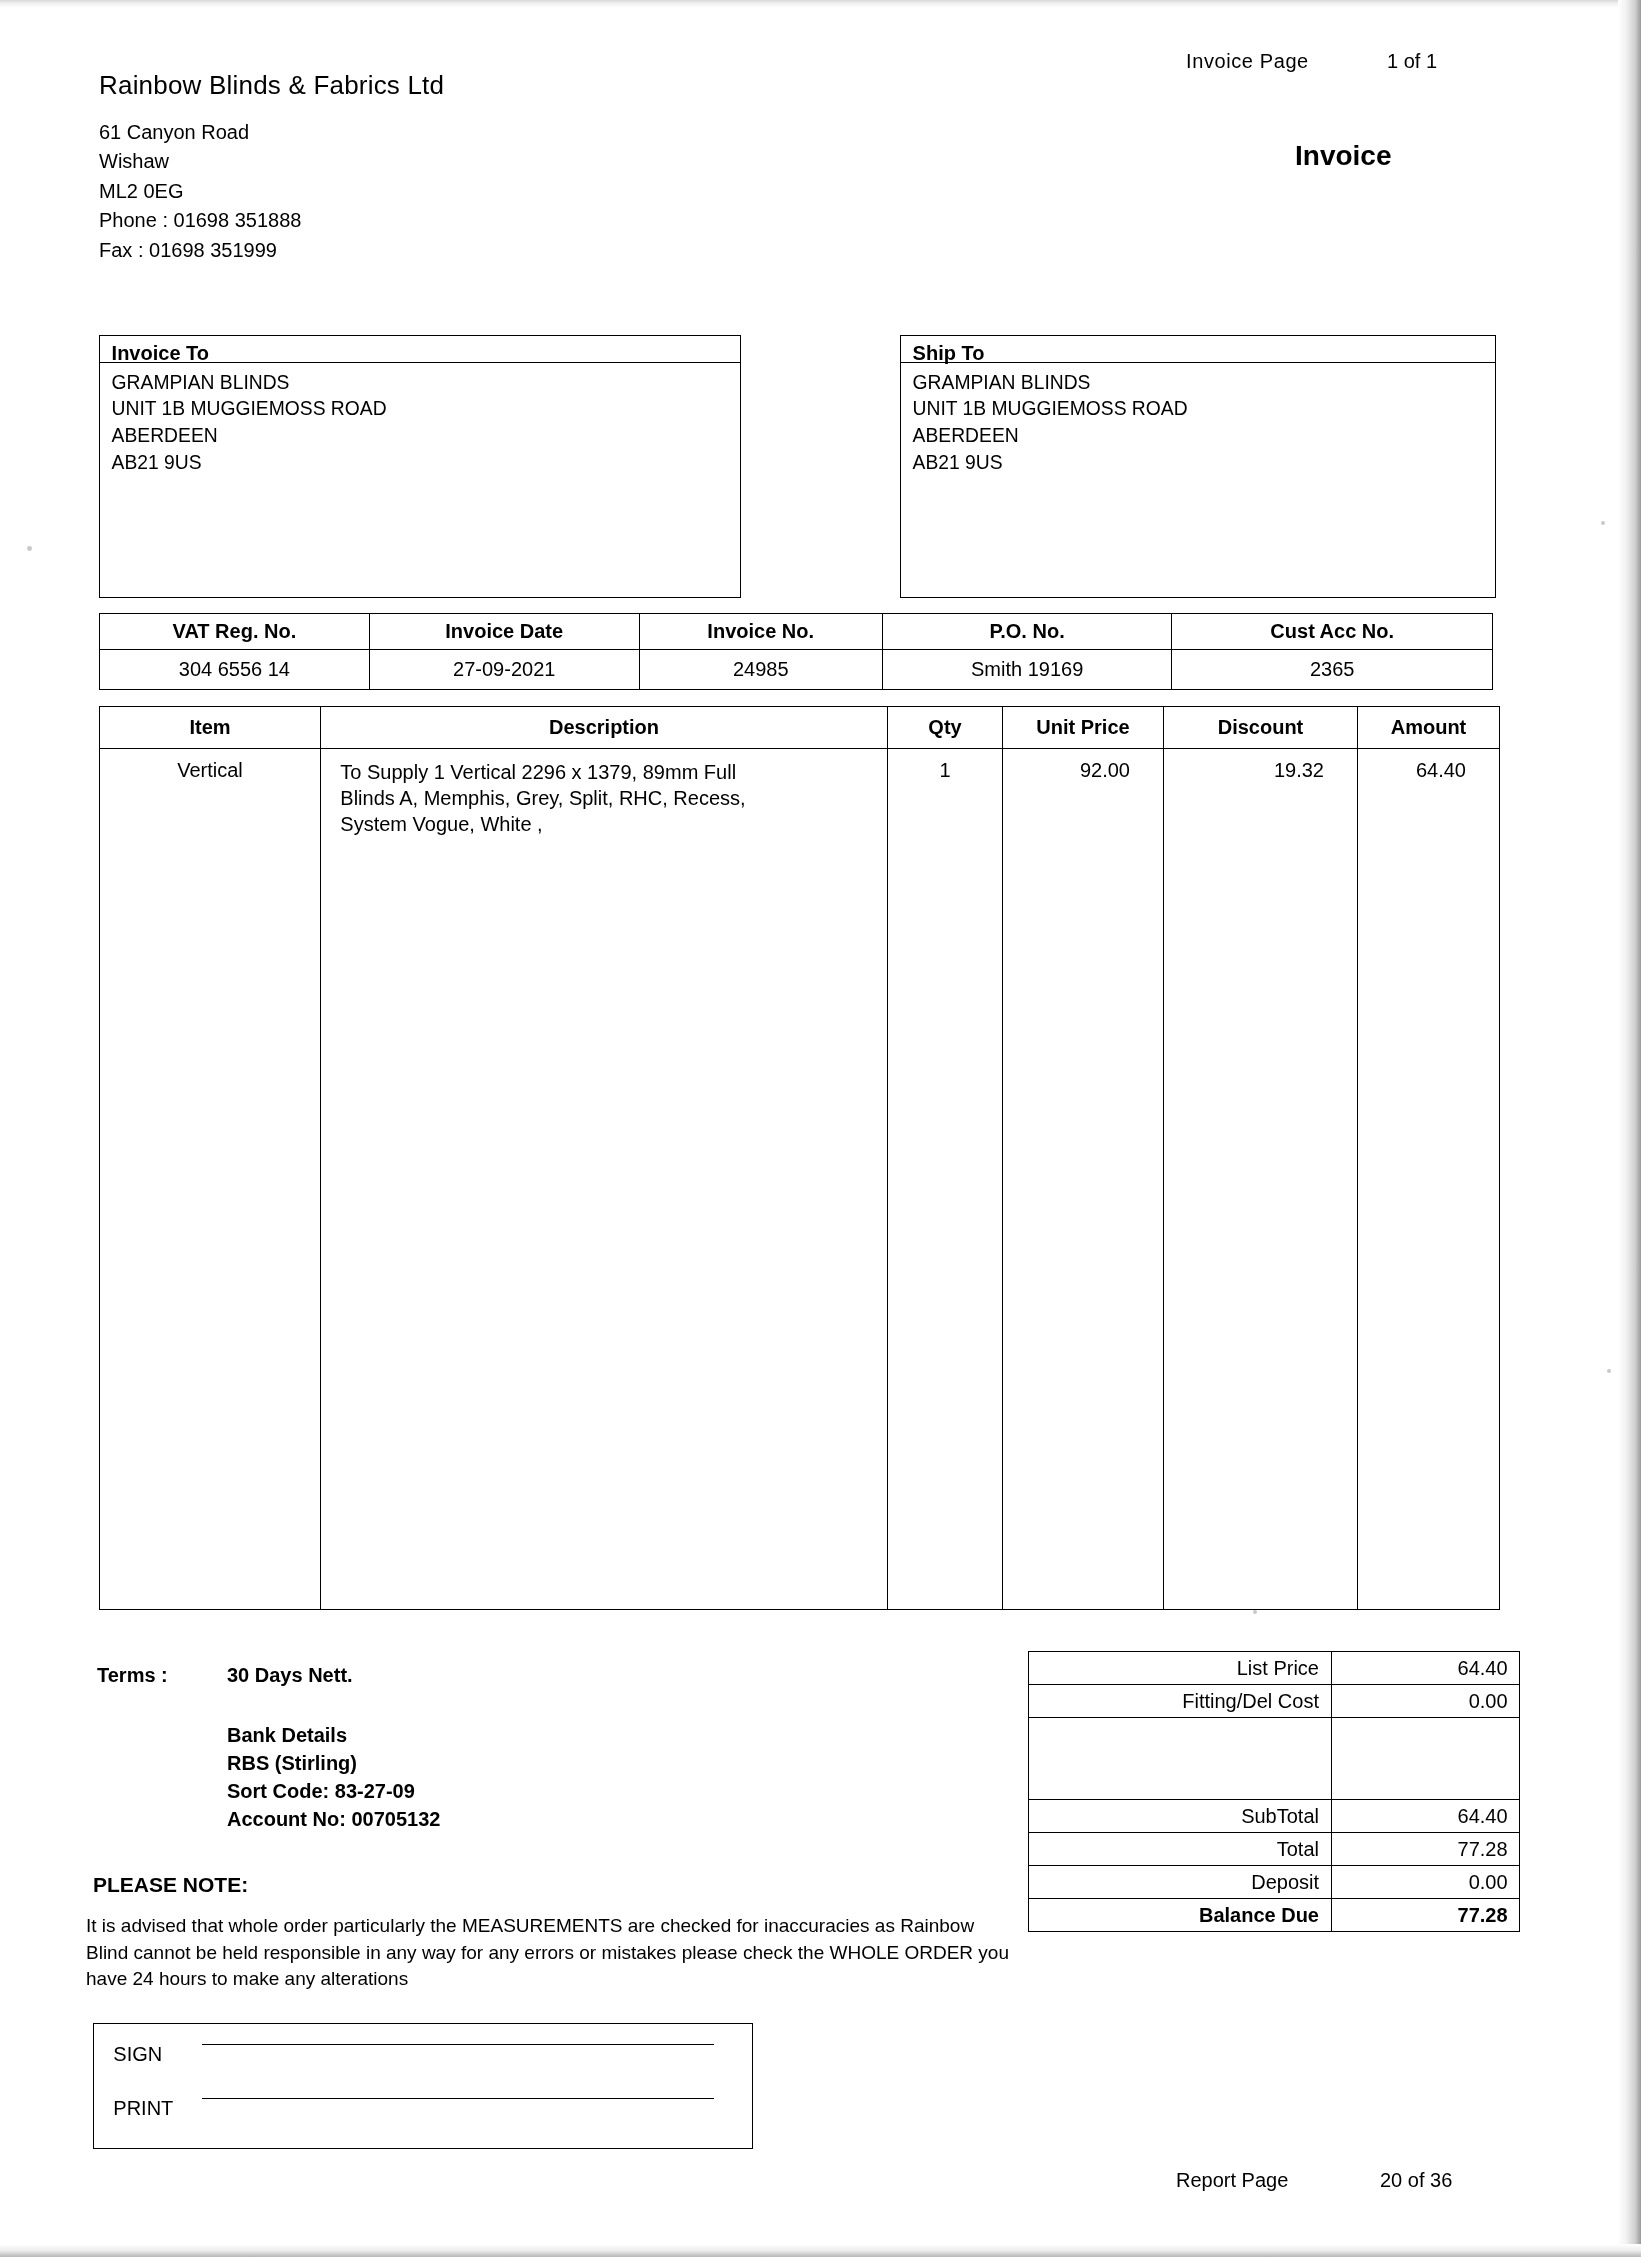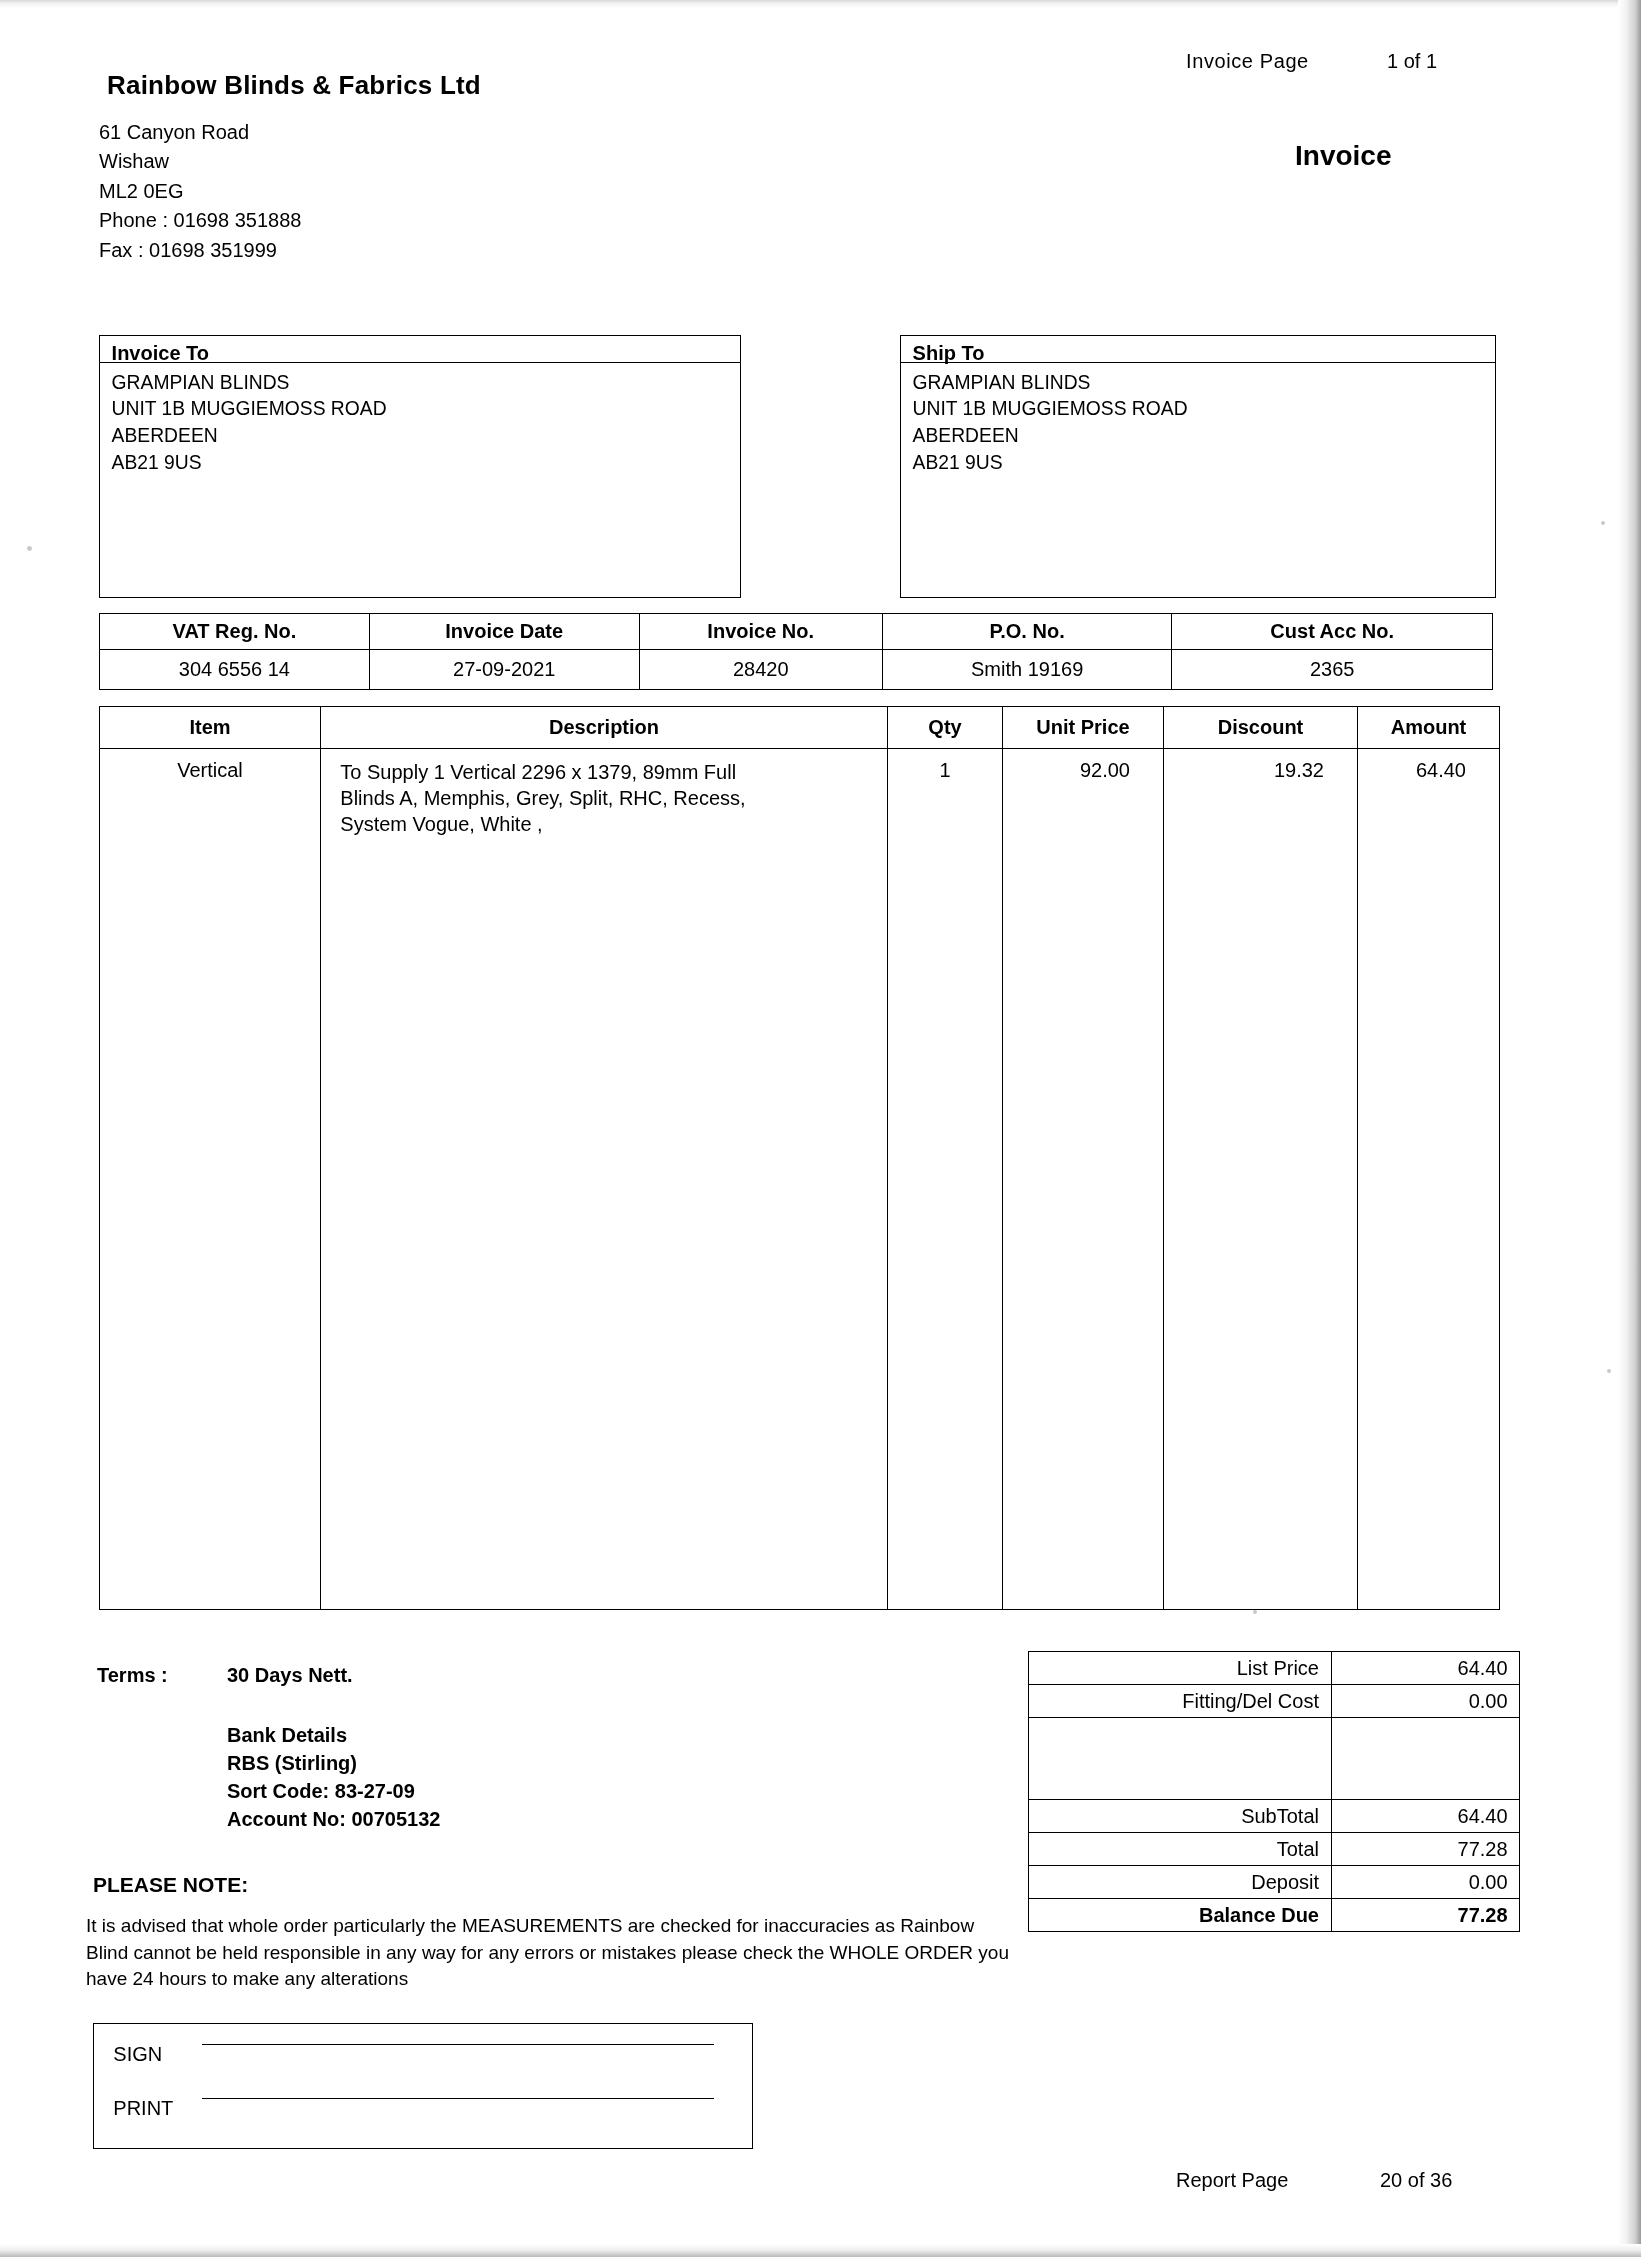--- a/index.html
+++ b/index.html
@@ -35,23 +35,22 @@
     width: 1641px; height: 7.7px;
     background: linear-gradient(to top, #ffffff 0%, #f0f0f0 60%, #d8d8d8 100%);
   }
 
   .abs { position: absolute; }
 
   
   .company-name {
     left: 99px; top: 70px;
     font-size: 26px;
-    font-weight: bold;
+    font-weight: normal;
     letter-spacing: 0.2px;
-    margin-left: 8px;
   }
   .company-addr {
     left: 99px; top: 118px;
     font-size: 20px;
     line-height: 29.4px;
     white-space: pre-line;
   }
   .invoice-page-label {
     left: 1186px; top: 50px;
     font-size: 20px;
@@ -260,21 +259,21 @@
         <tr class="head">
       <td style="width:270px">VAT Reg. No.</td>
       <td style="width:270px">Invoice Date</td>
       <td style="width:243px">Invoice No.</td>
       <td style="width:290px">P.O. No.</td>
       <td style="width:321px">Cust Acc No.</td>
     </tr>
     <tr class="vals">
       <td>304 6556 14</td>
       <td>27-09-2021</td>
-      <td>28420</td>
+      <td>24985</td>
       <td>Smith 19169</td>
       <td>2365</td>
     </tr>
   </tbody>
     </table>
 
   <table class="abs items-table">
     <tbody>
         <tr>
       <th class="col-item">Item</th>

